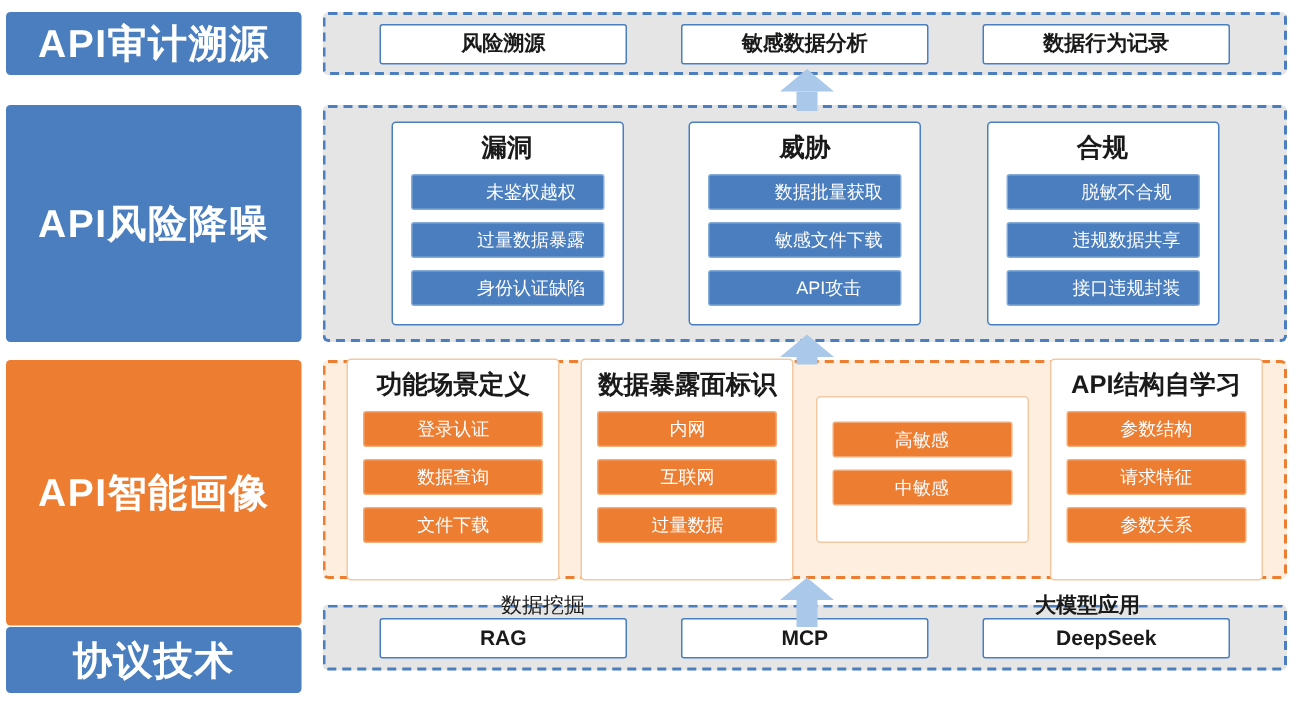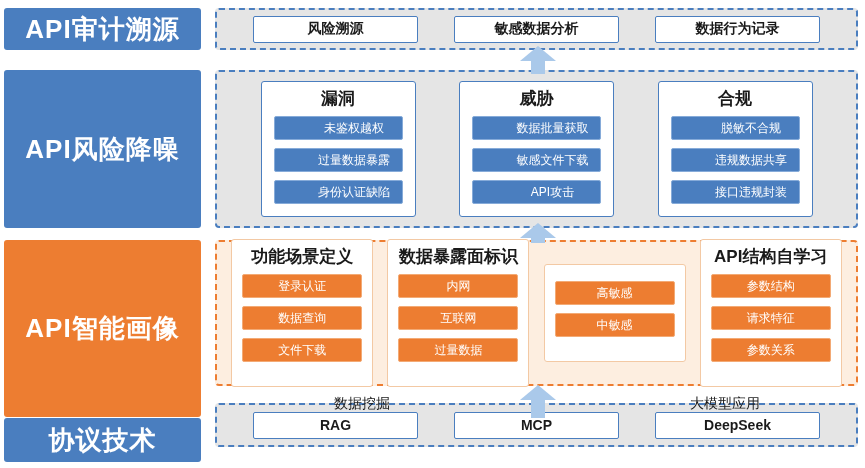--- a/index.html
+++ b/index.html
@@ -138,21 +138,21 @@
         <div class="group-title">API结构自学习</div>
         <div class="chip chip-orange">参数结构</div>
         <div class="chip chip-orange">请求特征</div>
         <div class="chip chip-orange">参数关系</div>
       </div>
 
     </div>
   </div>
 
   <div class="caption" style="left:334px;top:395px;">数据挖掘</div>
-  <div class="caption" style="left:690px;top:395px;">大模型应用</div>
+  <div class="caption" style="left:690px;top:395px;font-weight:bold;">大模型应用</div>
 
   <div class="dashed-box" style="top:403px;height:44px;">
     <div class="row-flex">
       <div class="pill">RAG</div>
       <div class="pill">MCP</div>
       <div class="pill">DeepSeek</div>
     </div>
   </div>
 
   <div class="arrow" style="left:520px;top:46px;">

